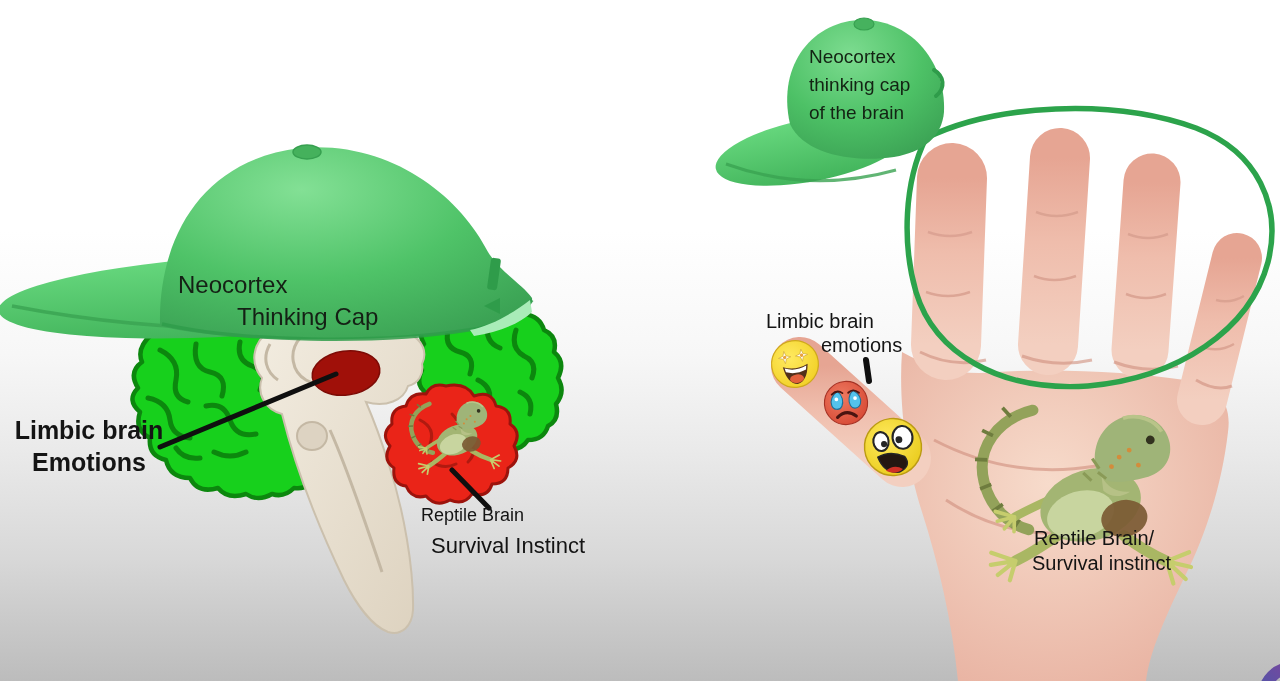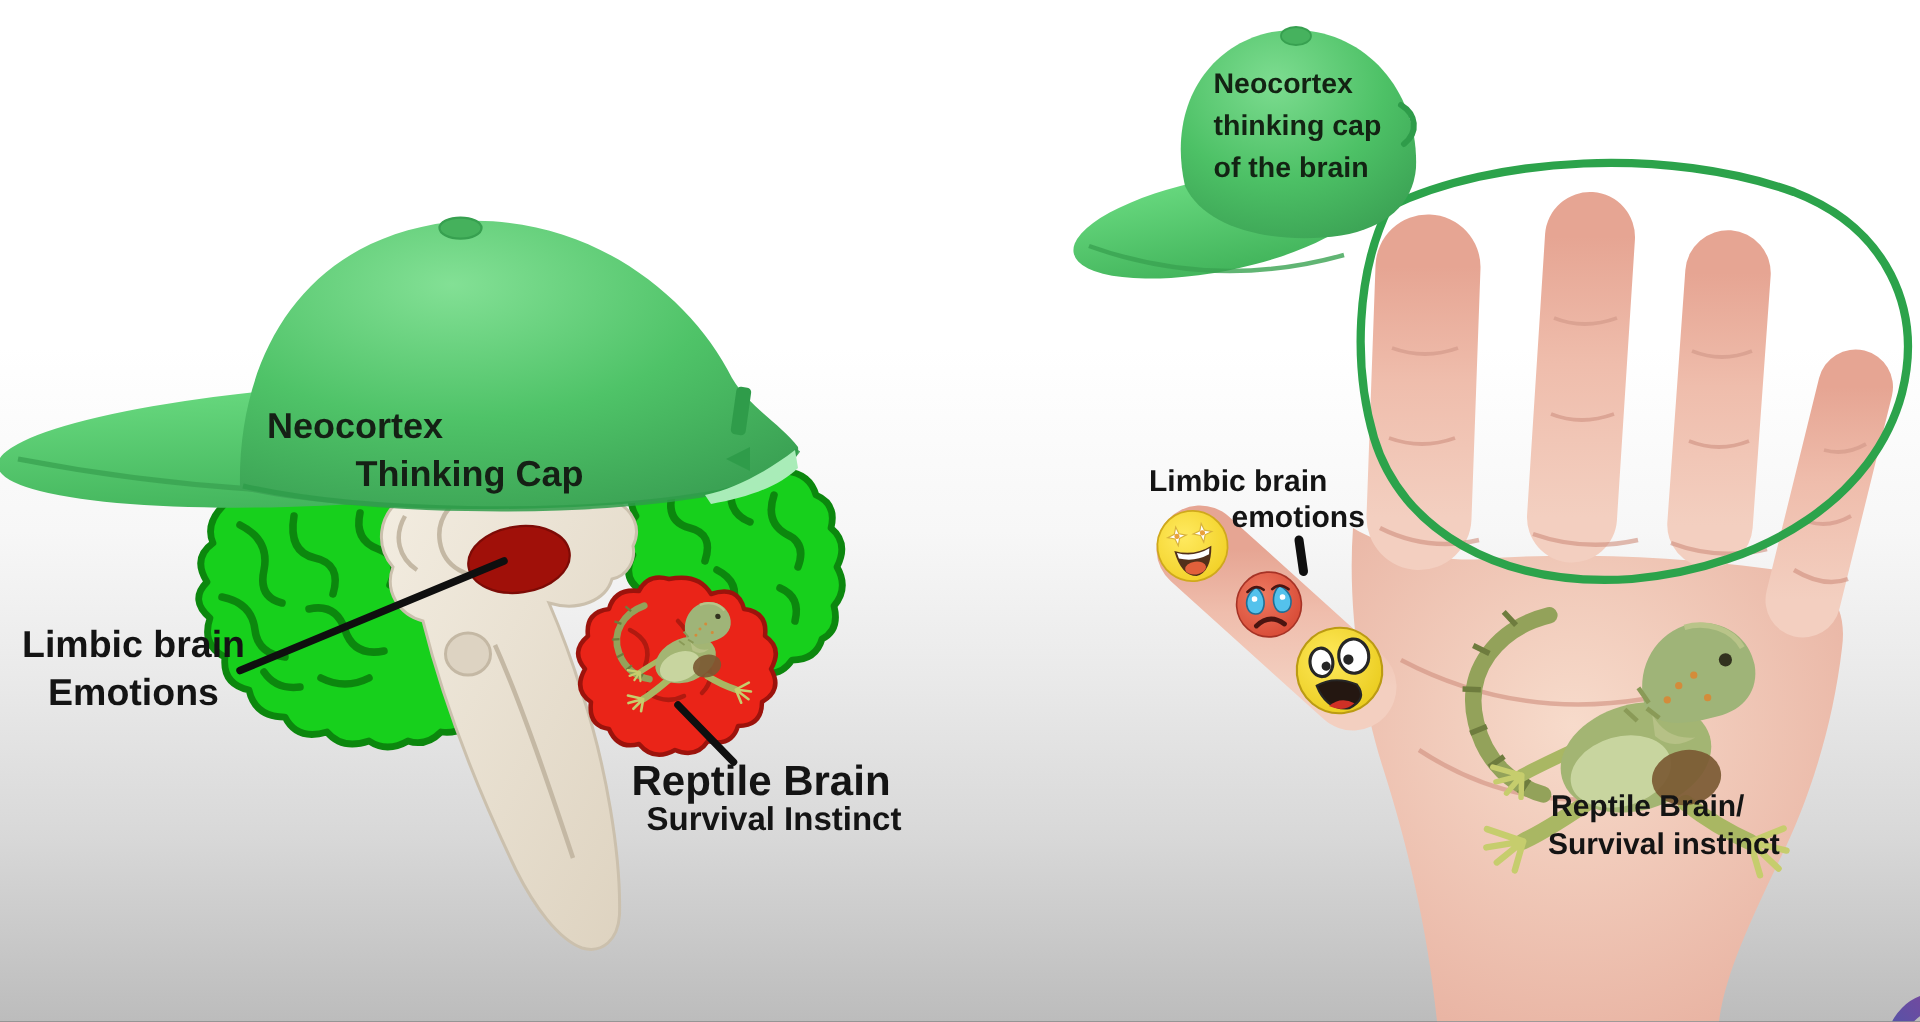--- a/index.html
+++ b/index.html
@@ -2,21 +2,21 @@
 <html><head>
 <meta charset="utf-8">
 <style>
   html,body{margin:0;padding:0;background:#888;}
   .stage{
     position:relative;width:1280px;height:681px;overflow:hidden;
     background:linear-gradient(180deg,#ffffff 0%,#ffffff 34%,#f7f7f7 52%,#eaeaea 66%,#d8d8d8 82%,#bcbcbc 100%);
     font-family:"Liberation Sans",sans-serif;
   }
   svg.art{position:absolute;left:0;top:0;}
-  .lbl{position:absolute;font-weight:bold;color:#141414;white-space:nowrap;line-height:1.15;}
+  .lbl{position:absolute;font-weight:normal;color:#141414;white-space:nowrap;line-height:1.15;}
   .lbl-stack{position:absolute;font-weight:bold;color:#141414;text-align:center;}
 </style>
 </head>
 <body>
 
 <div class="stage">
 
 <svg class="art" width="1280" height="681" viewBox="0 0 1280 681">
   <defs>
     <radialGradient id="capGradL" cx="38%" cy="22%" r="85%">
@@ -257,21 +257,21 @@
 </svg>
 
 <div class="lbl" style="left:178px;top:271px;font-size:24px;color:#152015;">Neocortex</div>
 <div class="lbl" style="left:237px;top:303px;font-size:24px;color:#152015;">Thinking Cap</div>
 
 <div class="lbl-stack" style="left:4px;top:414px;width:170px;font-size:25px;line-height:32px;">
   <div>Limbic brain</div>
   <div>Emotions</div>
 </div>
 
-<div class="lbl" style="left:421px;top:505px;font-size:28px;">Reptile Brain</div>
+<div class="lbl" style="left:421px;top:505px;font-size:18px;">Reptile Brain</div>
 <div class="lbl" style="left:431px;top:533px;font-size:22px;">Survival Instinct</div>
 
 <div class="lbl" style="left:809px;top:43px;font-size:19px;line-height:28px;color:#132313;">
   <div>Neocortex</div>
   <div>thinking cap</div>
   <div>of the brain</div>
 </div>
 
 <div class="lbl" style="left:766px;top:310px;font-size:20px;">Limbic brain</div>
 <div class="lbl" style="left:821px;top:334px;font-size:20px;">emotions</div>

